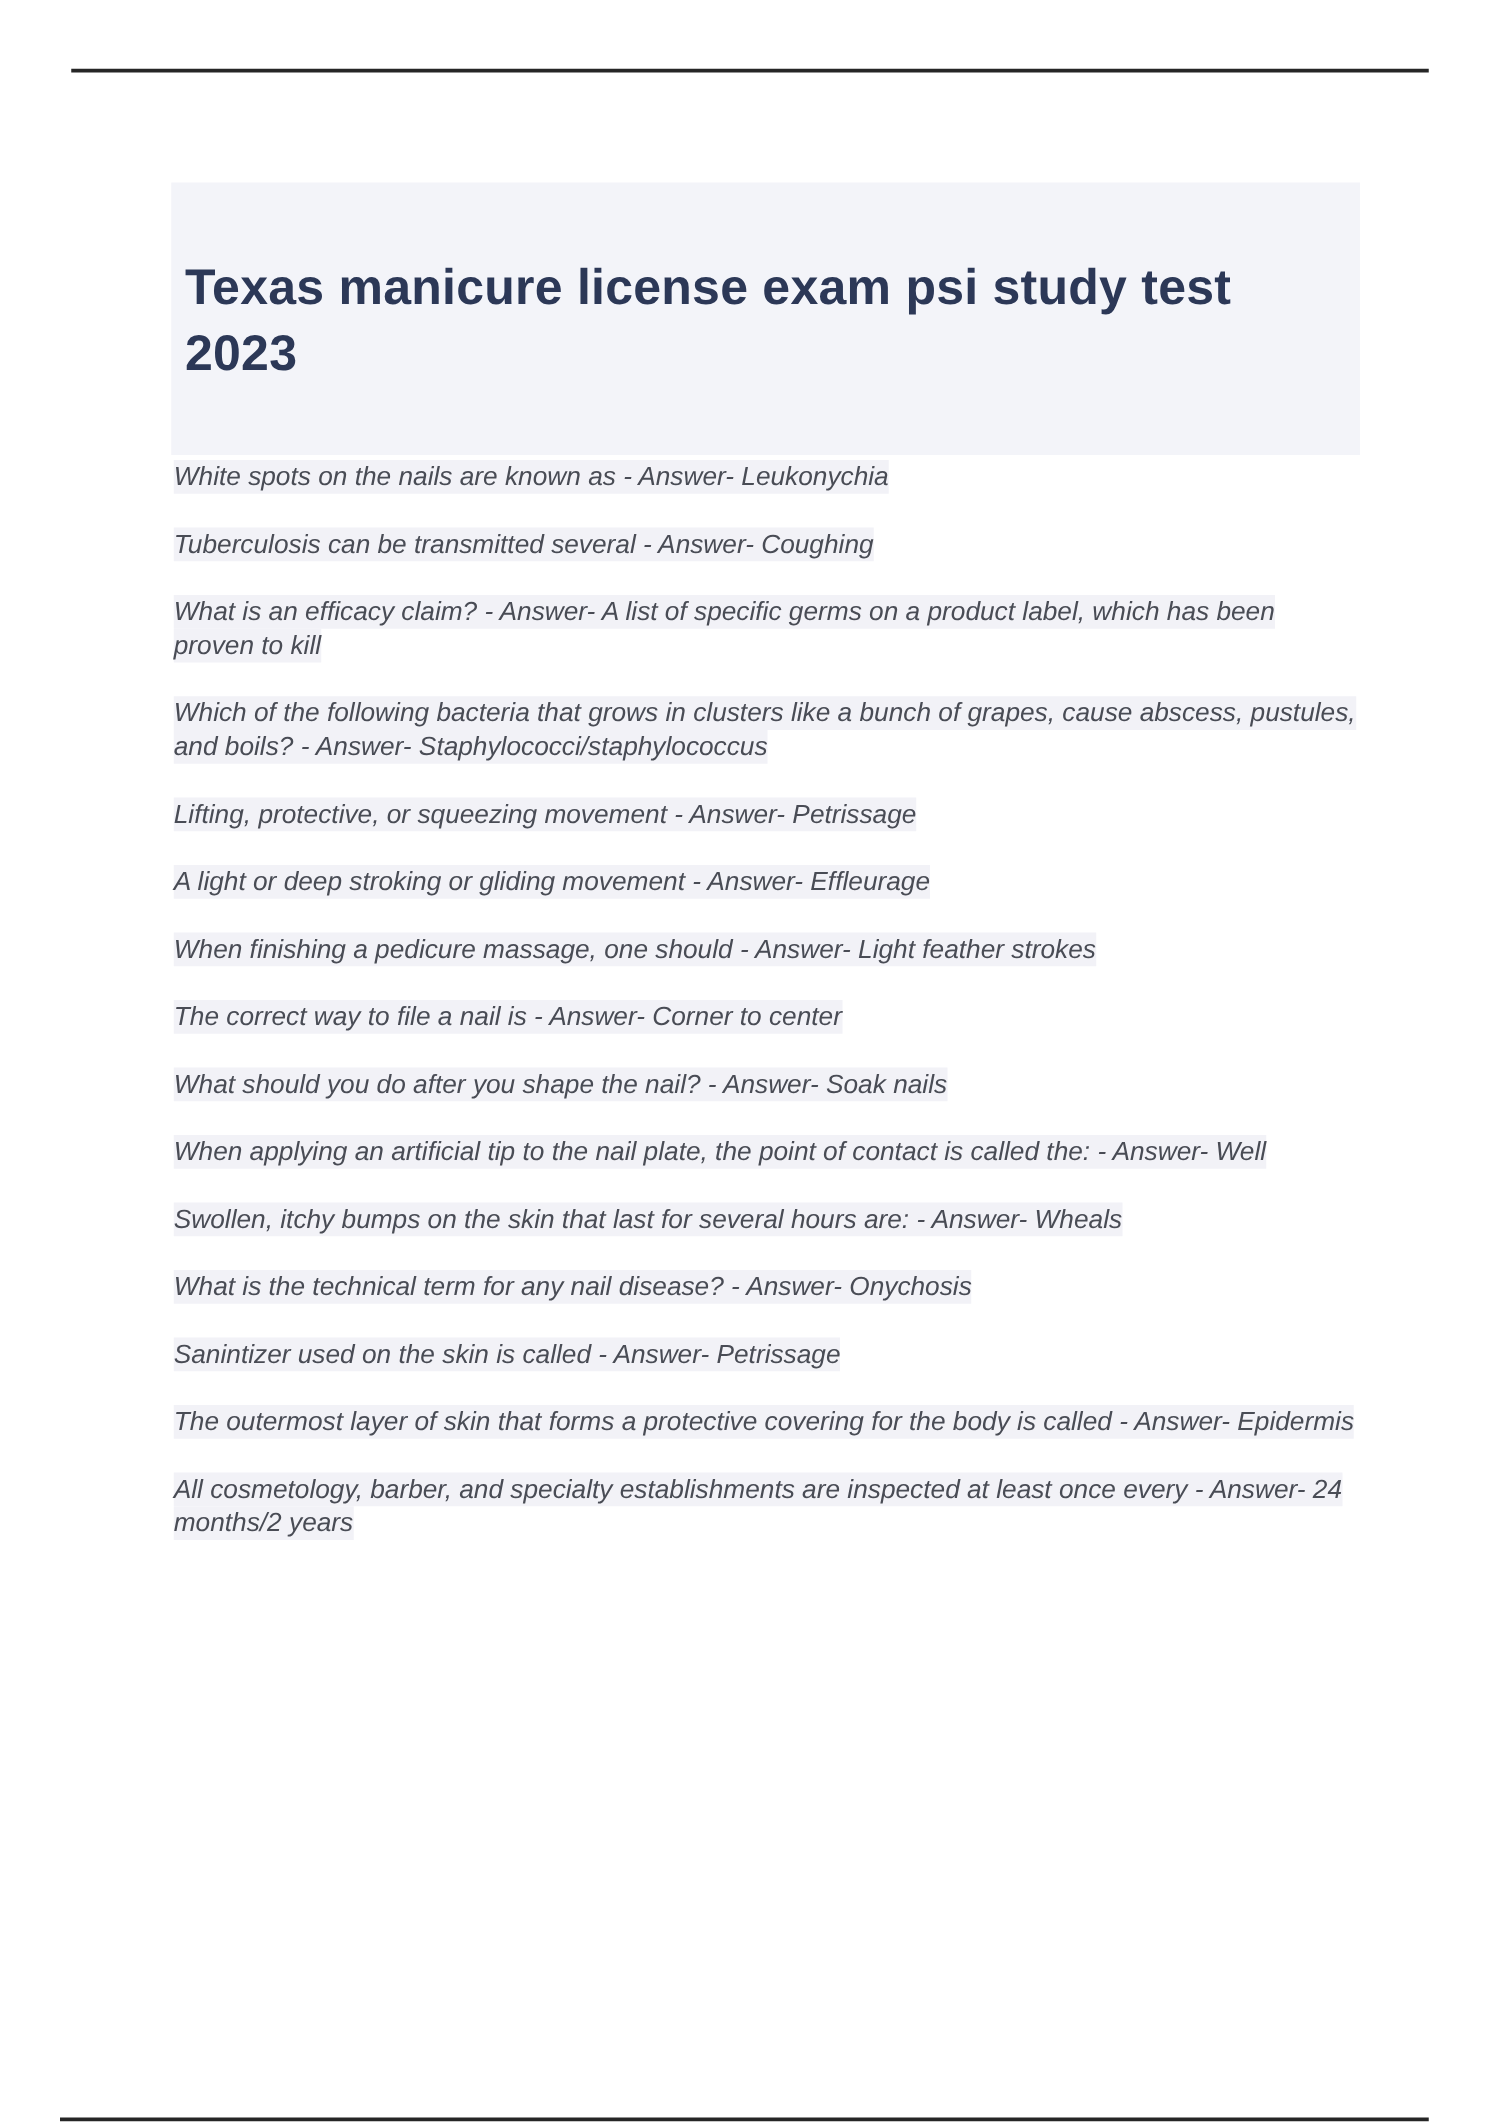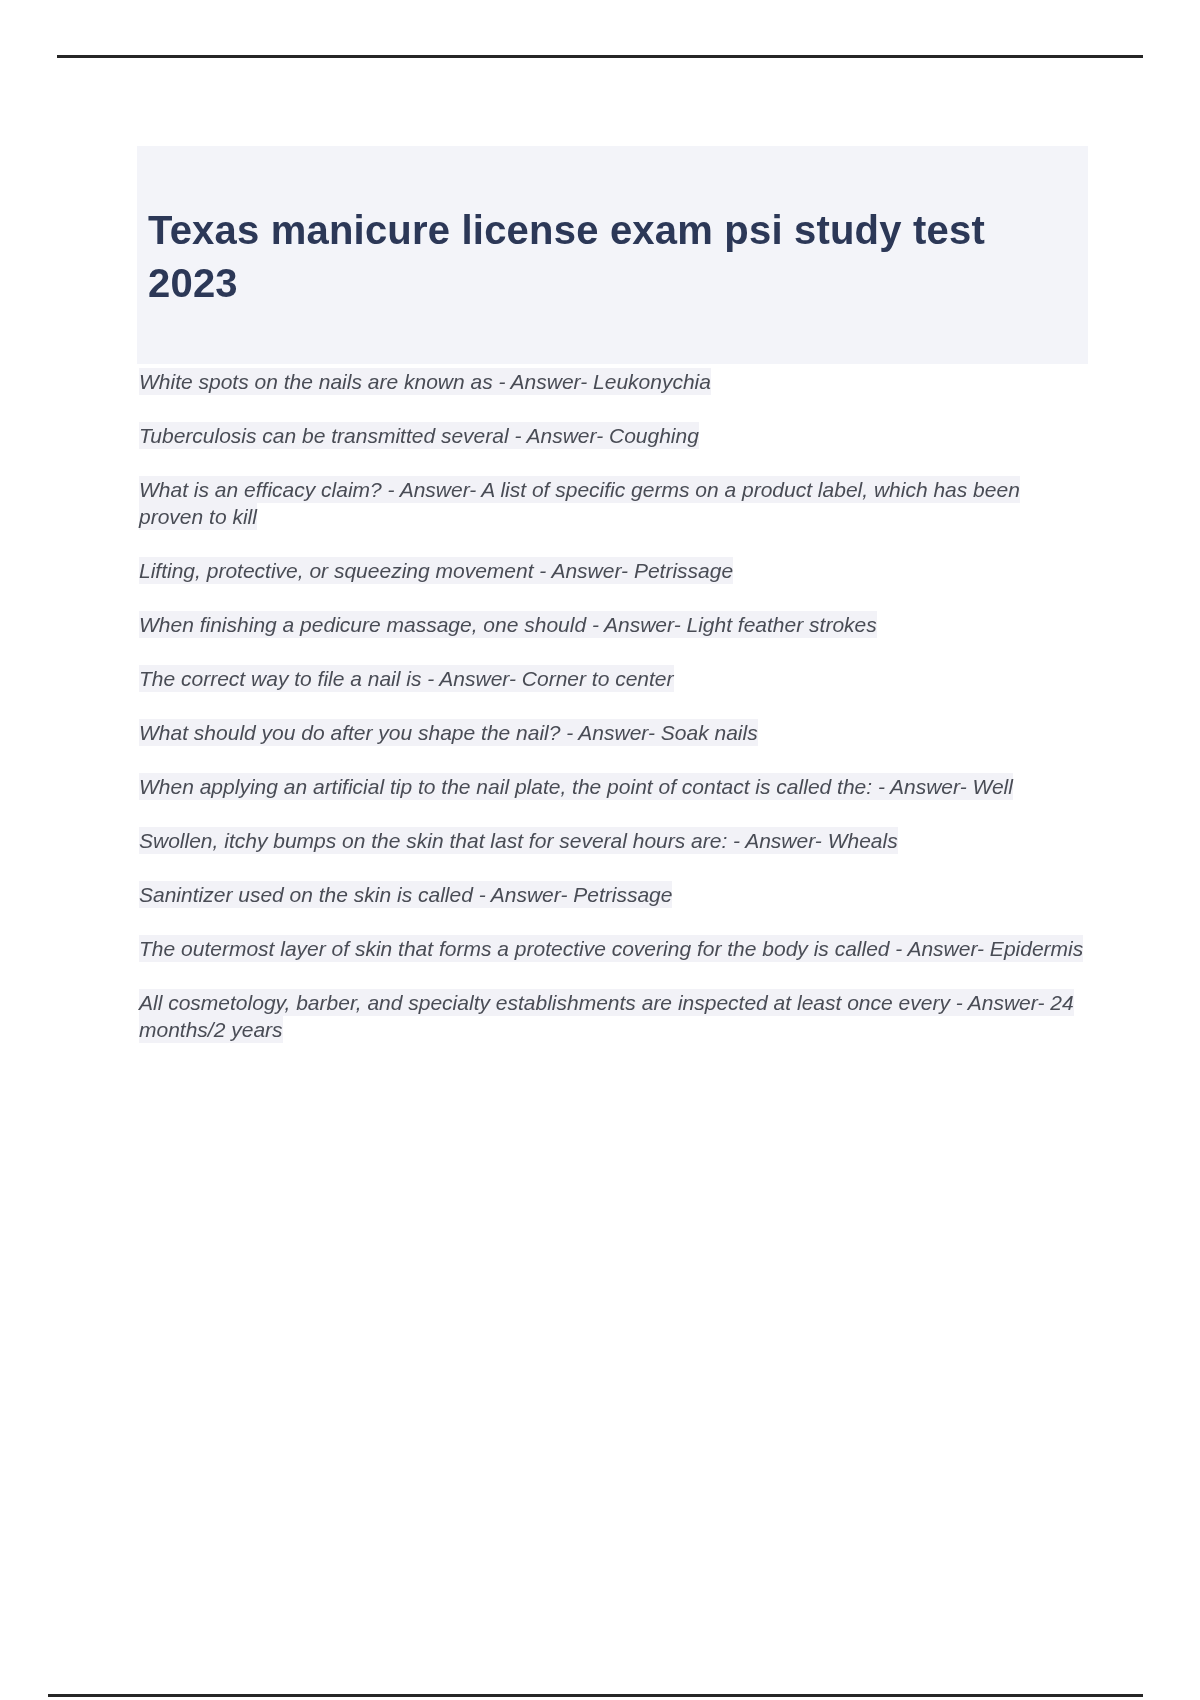--- a/index.html
+++ b/index.html
@@ -69,35 +69,38 @@
   <h1>Texas manicure license exam psi study test 2023</h1>
 </div>
 
 <div class="qa-list">
   <p><span class="hl">White spots on the nails are known as - Answer- Leukonychia</span></p>
 
   <p><span class="hl">Tuberculosis can be transmitted several - Answer- Coughing</span></p>
 
   <p><span class="hl">What is an efficacy claim? - Answer- A list of specific germs on a product label, which has been proven to kill</span></p>
 
+  <p><span class="hl">Which of the following bacteria that grows in clusters like a bunch of grapes, cause abscess, pustules, and boils? - Answer- Staphylococci/staphylococcus</span></p>
 
   <p><span class="hl">Lifting, protective, or squeezing movement - Answer- Petrissage</span></p>
 
+  <p><span class="hl">A light or deep stroking or gliding movement - Answer- Effleurage</span></p>
 
   <p><span class="hl">When finishing a pedicure massage, one should - Answer- Light feather strokes</span></p>
 
   <p><span class="hl">The correct way to file a nail is - Answer- Corner to center</span></p>
 
   <p><span class="hl">What should you do after you shape the nail? - Answer- Soak nails</span></p>
 
 
   <p><span class="hl">When applying an artificial tip to the nail plate, the point of contact is called the: - Answer- Well</span></p>
 
   <p><span class="hl">Swollen, itchy bumps on the skin that last for several hours are: - Answer- Wheals</span></p>
 
+  <p><span class="hl">What is the technical term for any nail disease? - Answer- Onychosis</span></p>
 
   <p><span class="hl">Sanintizer used on the skin is called - Answer- Petrissage</span></p>
 
   <p><span class="hl">The outermost layer of skin that forms a protective covering for the body is called - Answer- Epidermis</span></p>
 
   <p><span class="hl">All cosmetology, barber, and specialty establishments are inspected at least once every - Answer- 24 months/2 years</span></p>
 </div>
 
 <div class="rule rule-bottom"></div>
 

